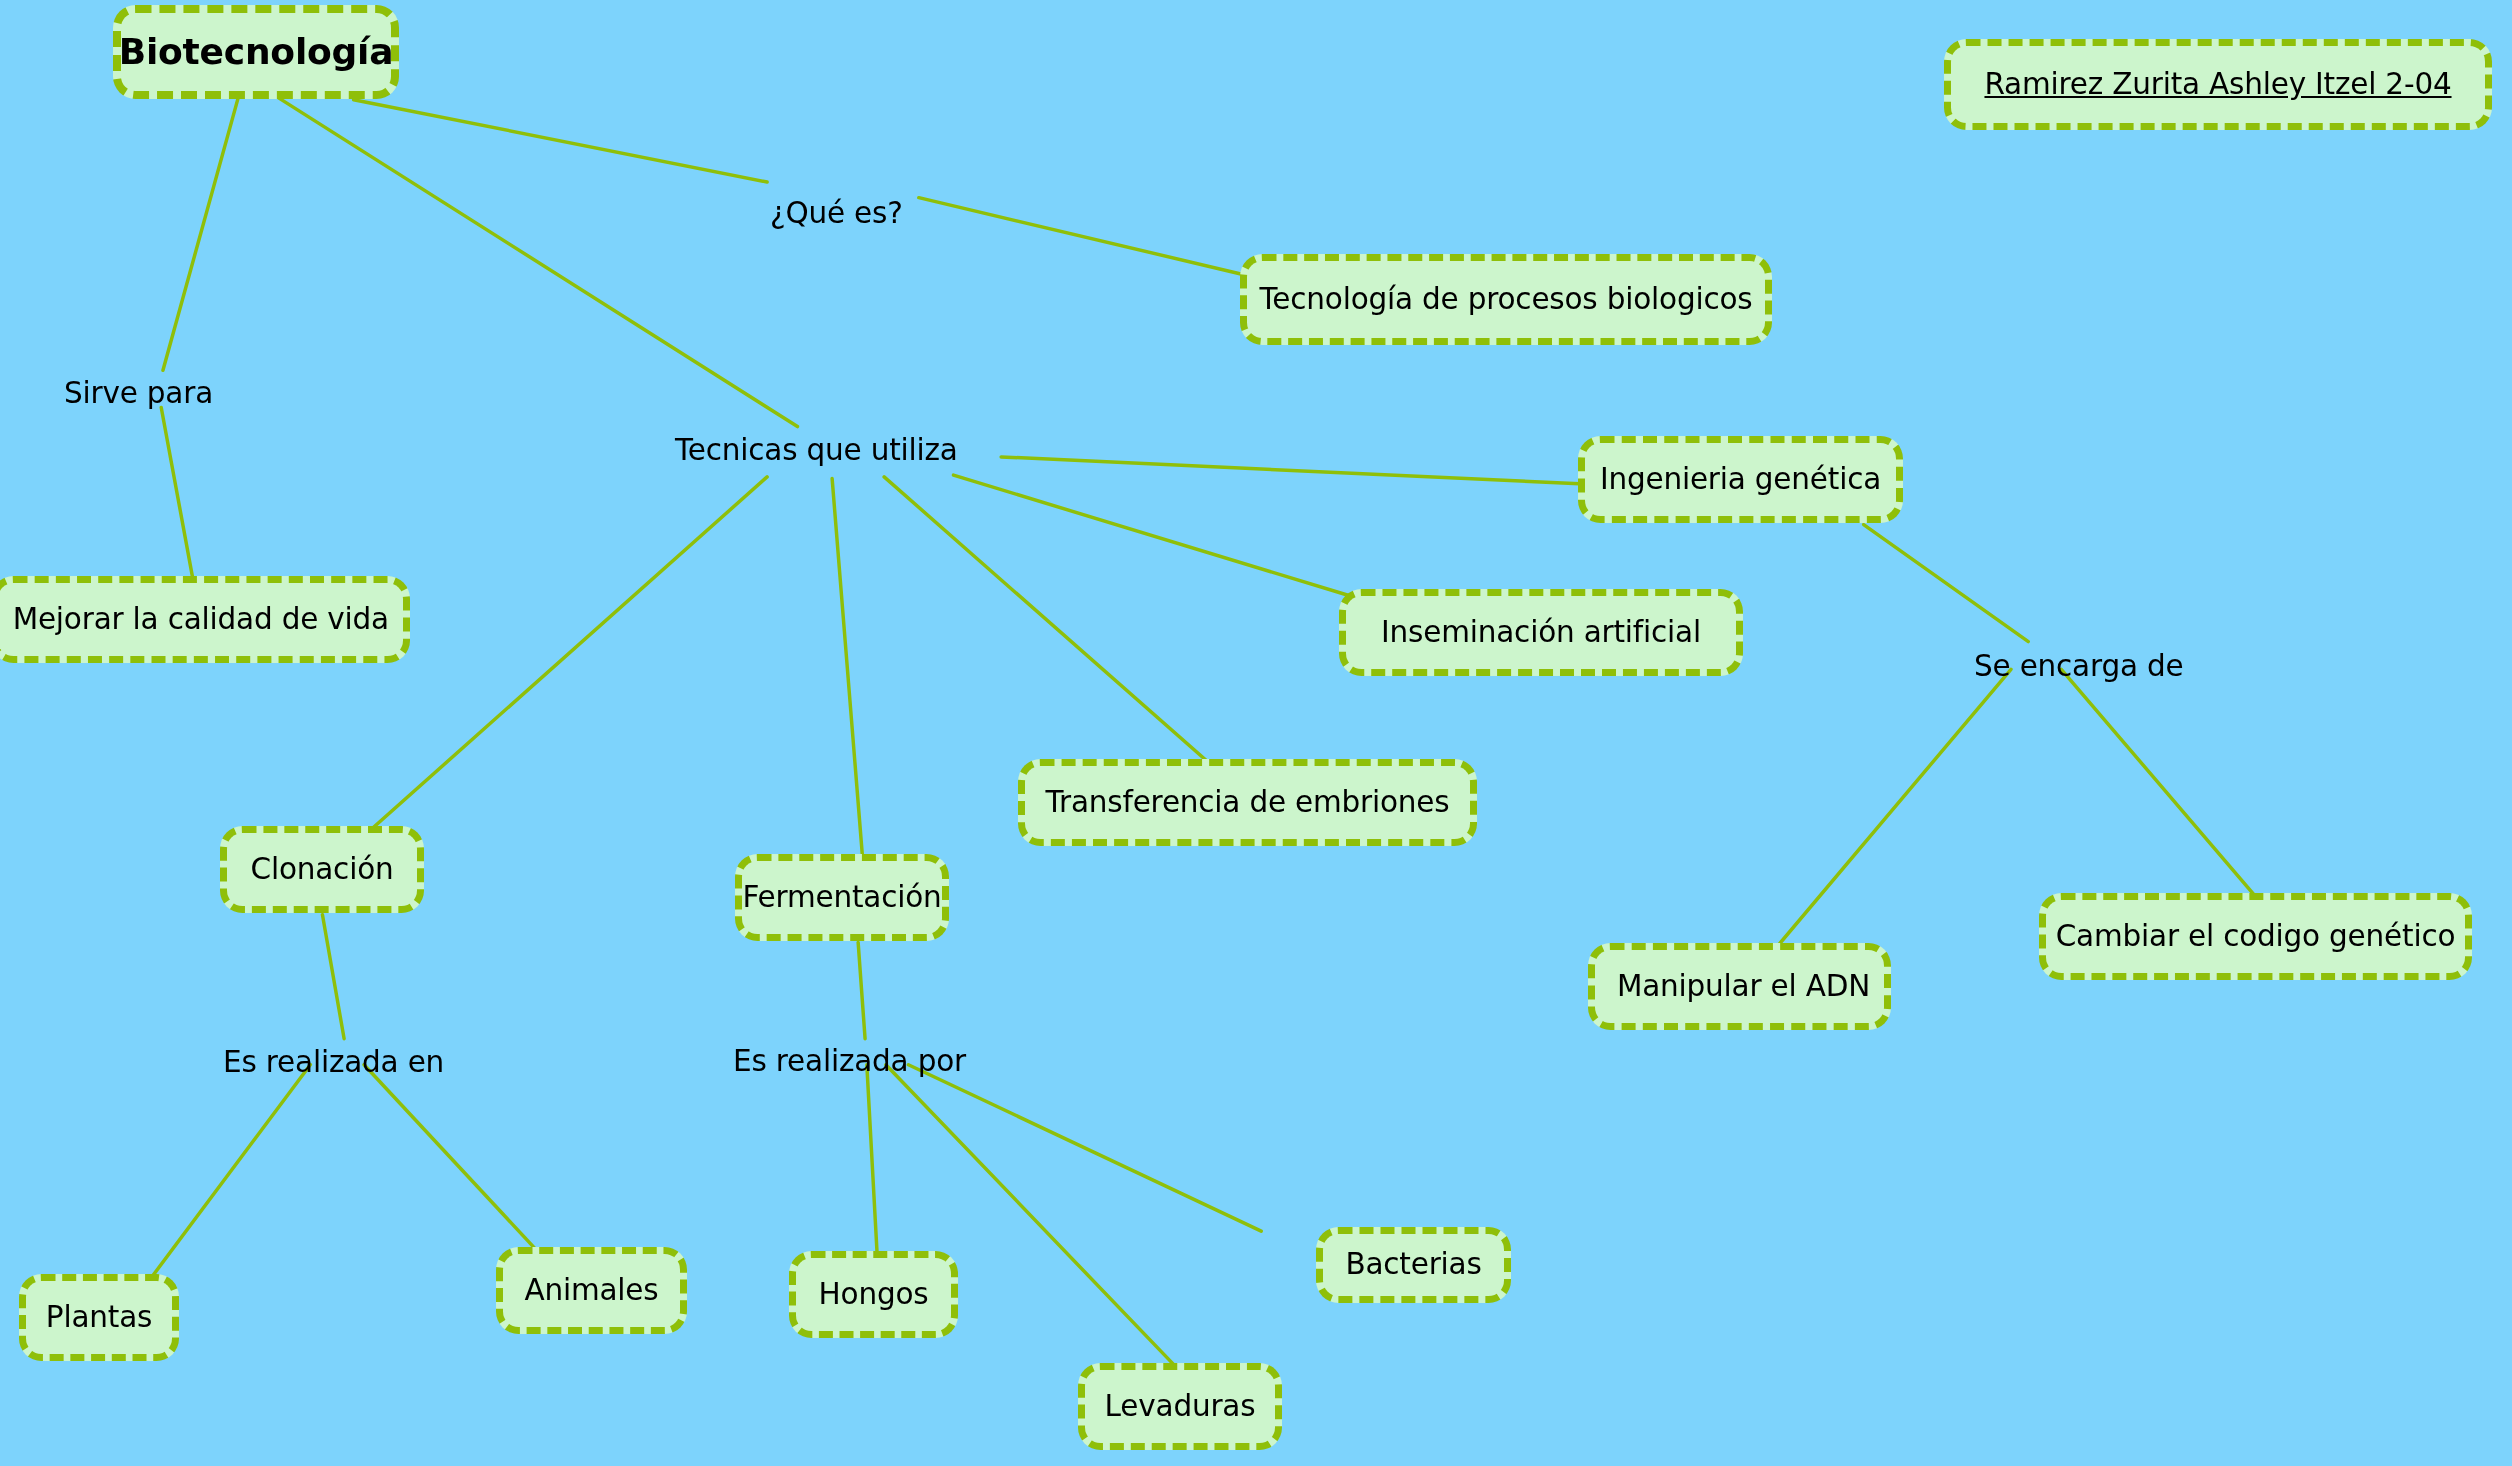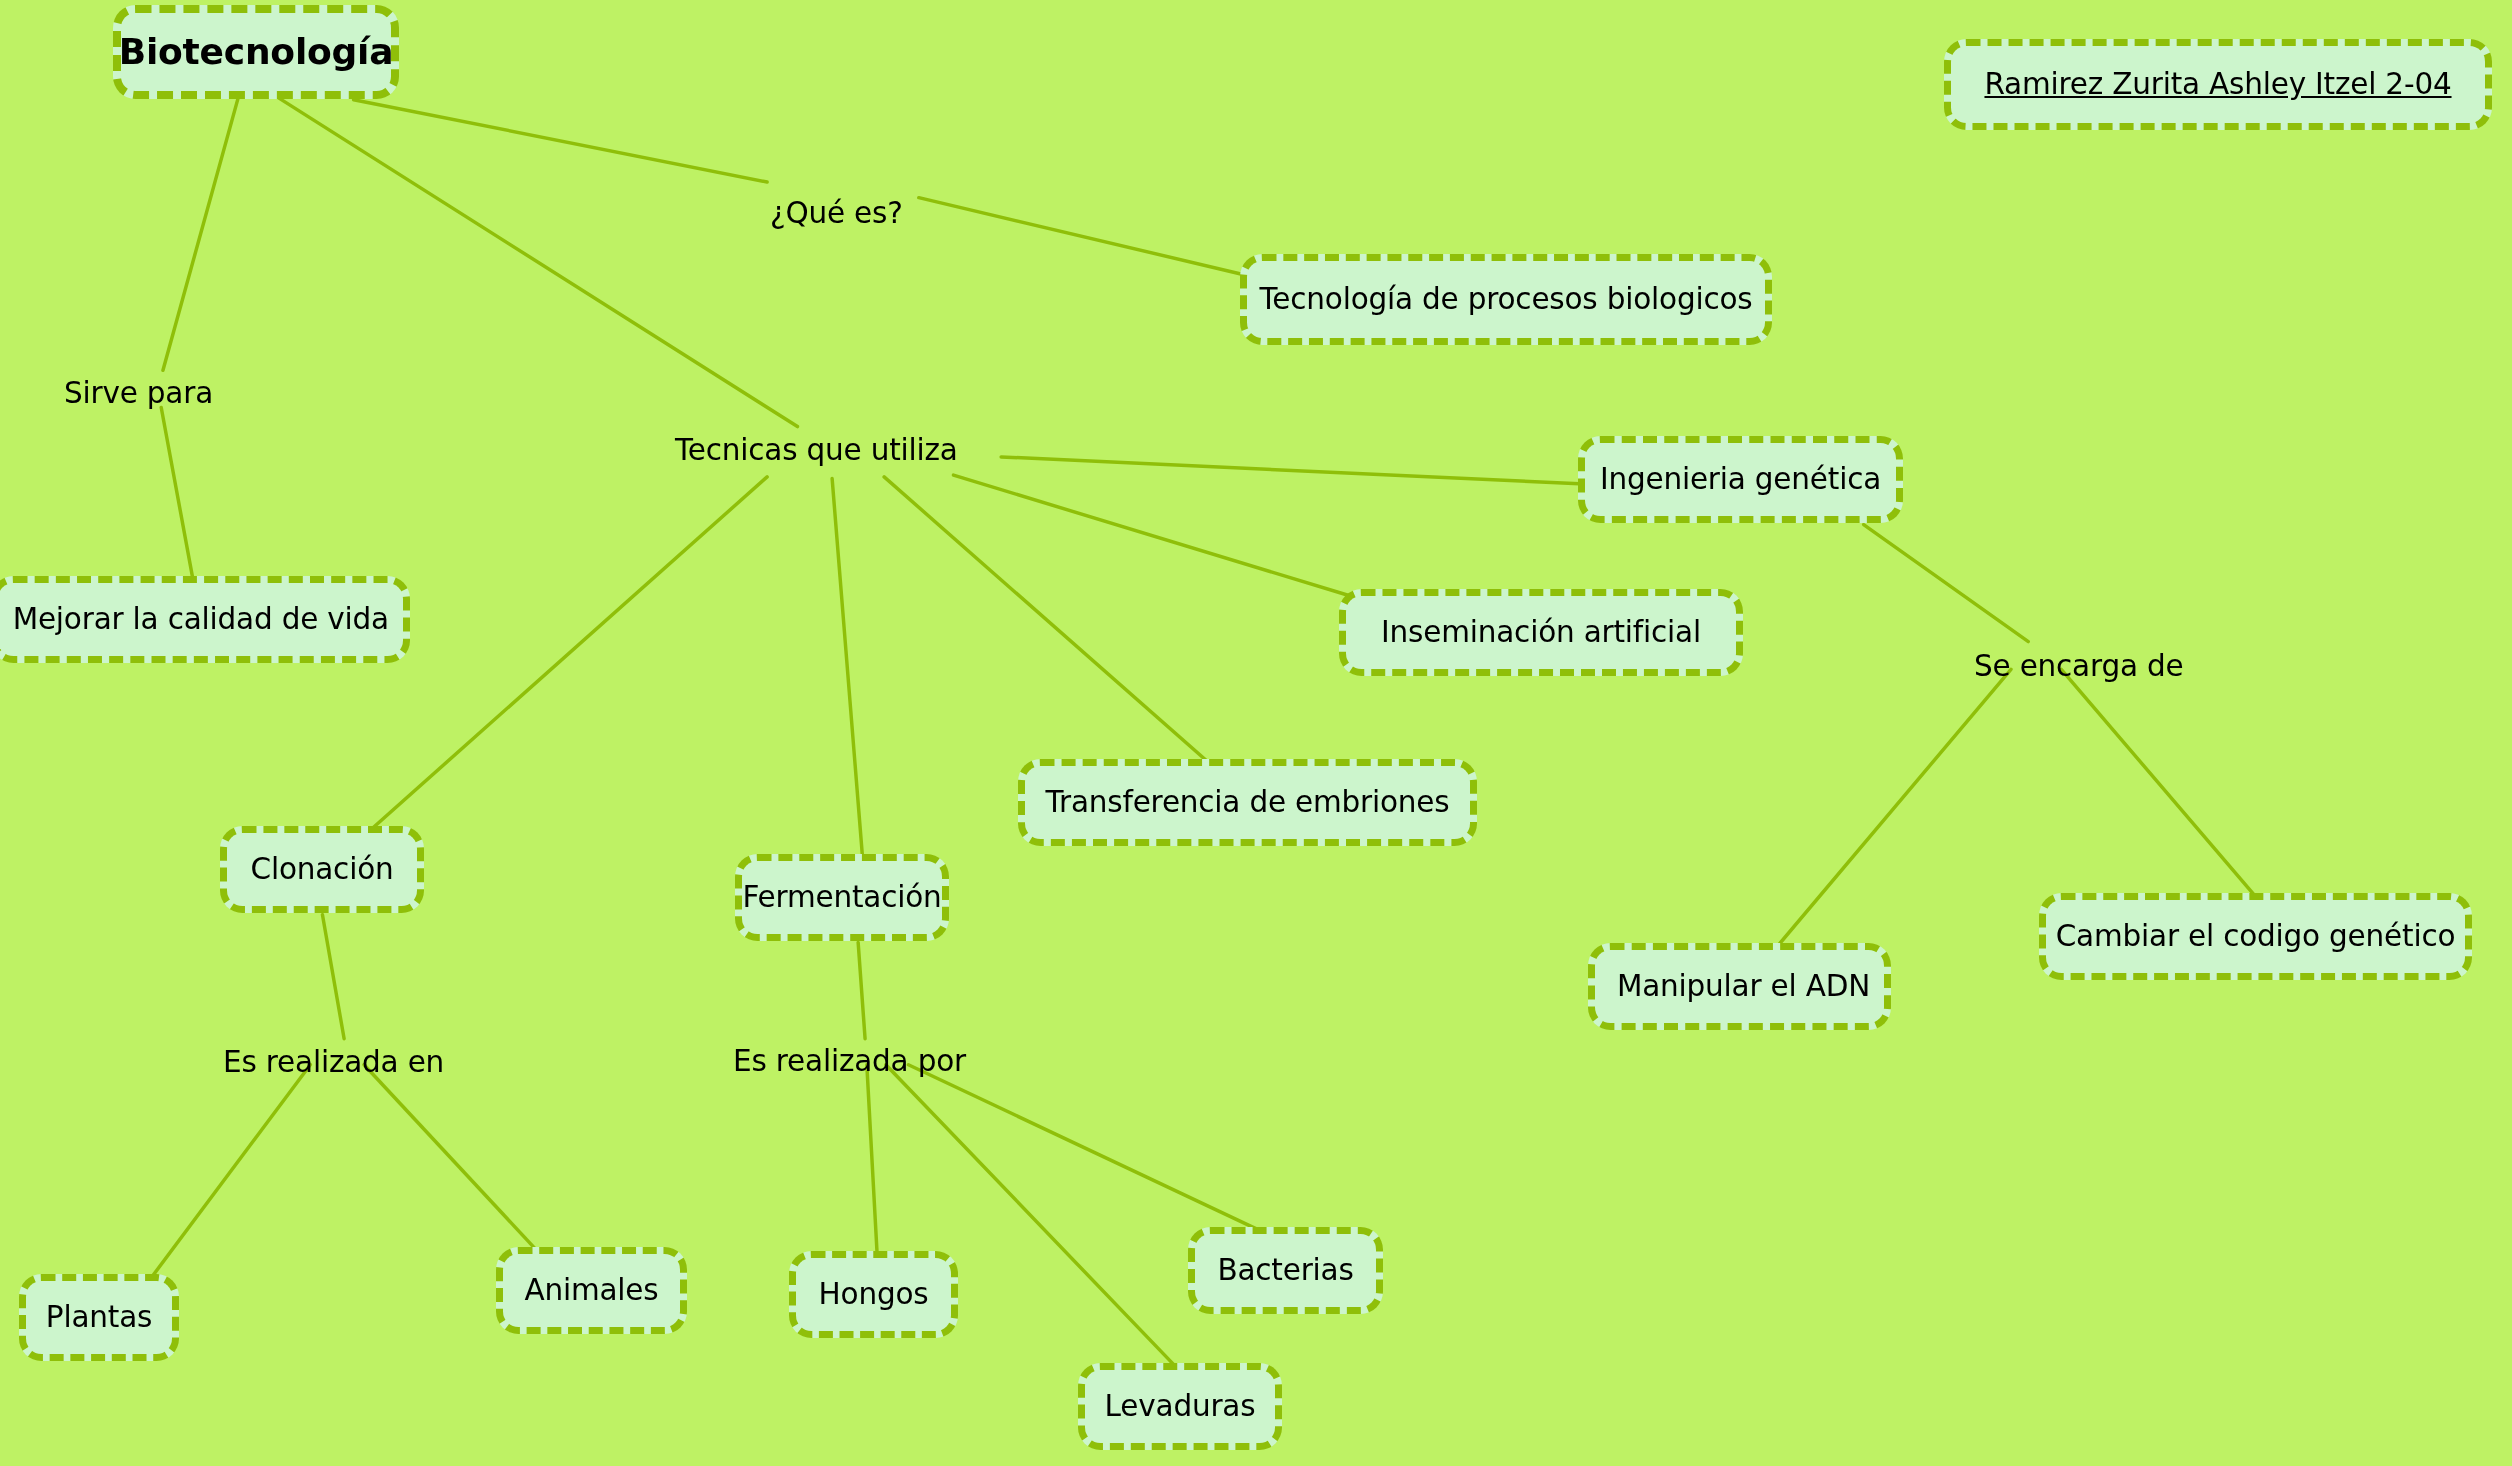--- a/index.html
+++ b/index.html
@@ -7,21 +7,21 @@
     padding: 0;
     background: #ffffff;
   }
   body {
     font-family: "DejaVu Sans", sans-serif;
   }
   #canvas {
     position: relative;
     width: 2512px;
     height: 1467px;
-    background: #bef264;
+    background: #7dd3fc;
     overflow: hidden;
   }
   #edges {
     position: absolute;
     left: 0;
     top: 0;
     width: 2512px;
     height: 1467px;
     pointer-events: none;
   }
@@ -108,21 +108,21 @@
       </div>
       <div class="node" style="left: 735px; top: 854px; width: 214px; height: 87px; align-items: center;">
         <span>Fermentación</span>
       </div>
       <div class="node" style="left: 2039px; top: 893px; width: 433px; height: 87px;">
         <span>Cambiar el codigo genético</span>
       </div>
       <div class="node" style="left: 1588px; top: 943px; width: 303px; height: 87px; padding-left: 8px;">
         <span>Manipular el ADN</span>
       </div>
-      <div class="node" style="left: 1188px; top: 1227px; width: 195px; height: 87px; justify-content: center;">
+      <div class="node" style="left: 1316px; top: 1227px; width: 195px; height: 76px; justify-content: center;">
         <span>Bacterias</span>
       </div>
       <div class="node" style="left: 496px; top: 1247px; width: 191px; height: 87px;">
         <span>Animales</span>
       </div>
       <div class="node" style="left: 789px; top: 1251px; width: 169px; height: 87px;">
         <span>Hongos</span>
       </div>
       <div class="node" style="left: 19px; top: 1274px; width: 160px; height: 87px;">
         <span>Plantas</span>

